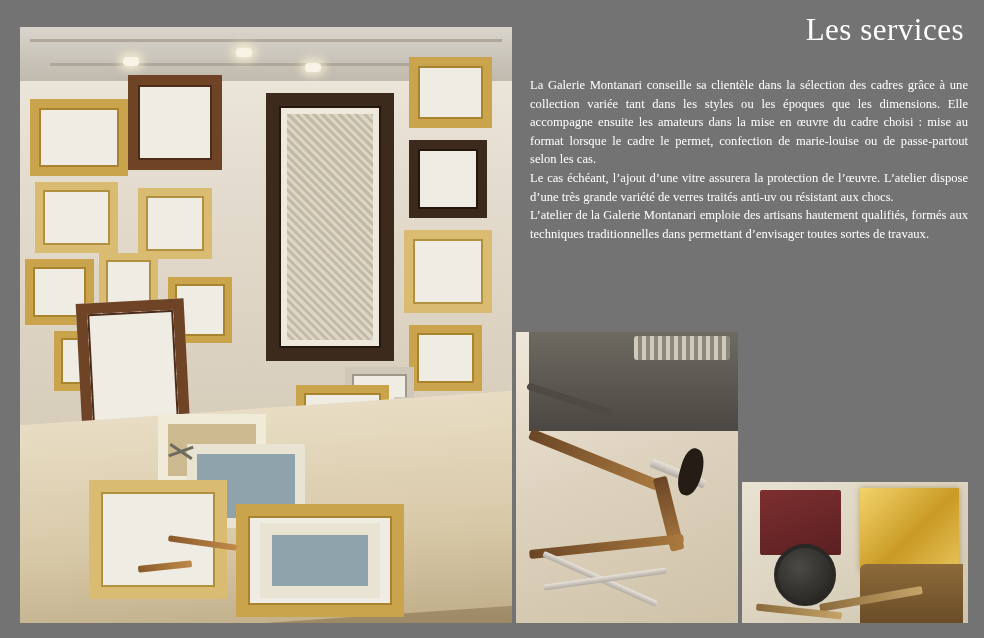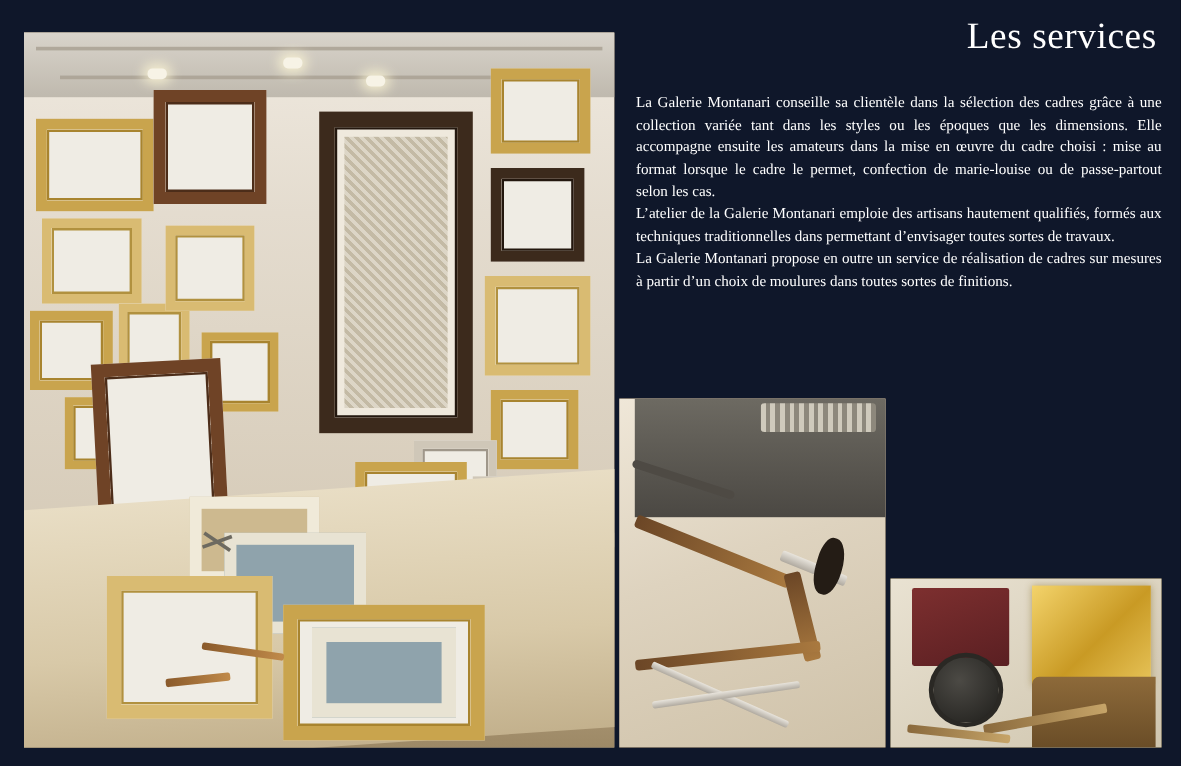--- a/index.html
+++ b/index.html
@@ -12,21 +12,21 @@
     height: 638px;
     overflow: hidden;
     font-family: "Liberation Serif", serif;
     color: #ffffff;
   }
 
   .page {
     position: relative;
     width: 984px;
     height: 638px;
-    background: #0f172a;
+    background: #737373;
   }
 
   
   .title {
     position: absolute;
     top: 12px;
     right: 20px;
     font-family: "Liberation Serif", serif;
     font-size: 31px;
     letter-spacing: 0.5px;
@@ -182,22 +182,22 @@
 </style>
 </head>
 <body>
 
 <div class="page">
 
   <h1 class="title">Les services</h1>
 
   <div class="body-text">
     <p>La Galerie Montanari conseille sa clientèle dans la sélection des cadres grâce à une collection variée tant dans les styles ou les époques que les dimensions. Elle accompagne ensuite les amateurs dans la mise en œuvre du cadre choisi : mise au format lorsque le cadre le permet, confection de marie-louise ou de passe-partout selon les cas.</p>
+    <p>Le cas échéant, l’ajout d’une vitre assurera la protection de l’œuvre. L’atelier dispose d’une très grande variété de verres traités anti-uv ou résistant aux chocs.</p>
     <p>L’atelier de la Galerie Montanari emploie des artisans hautement qualifiés, formés aux techniques traditionnelles dans permettant d’envisager  toutes sortes de travaux.</p>
-    <p>La Galerie Montanari propose en outre un service de réalisation de cadres sur mesures à partir d’un choix de moulures dans toutes sortes de finitions.</p>
   </div>
 
   <div class="photo photo-main">
     <div class="scene">
       <div class="m-wall"></div>
       <div class="m-ceiling"></div>
       <div class="m-ceil-beam" style="left:2%; width:96%; top:2%;"></div>
       <div class="m-ceil-beam" style="left:6%; width:80%; top:6%;"></div>
       <div class="m-light" style="left:21%; top:5%;"></div>
       <div class="m-light" style="left:44%; top:3.5%;"></div>

